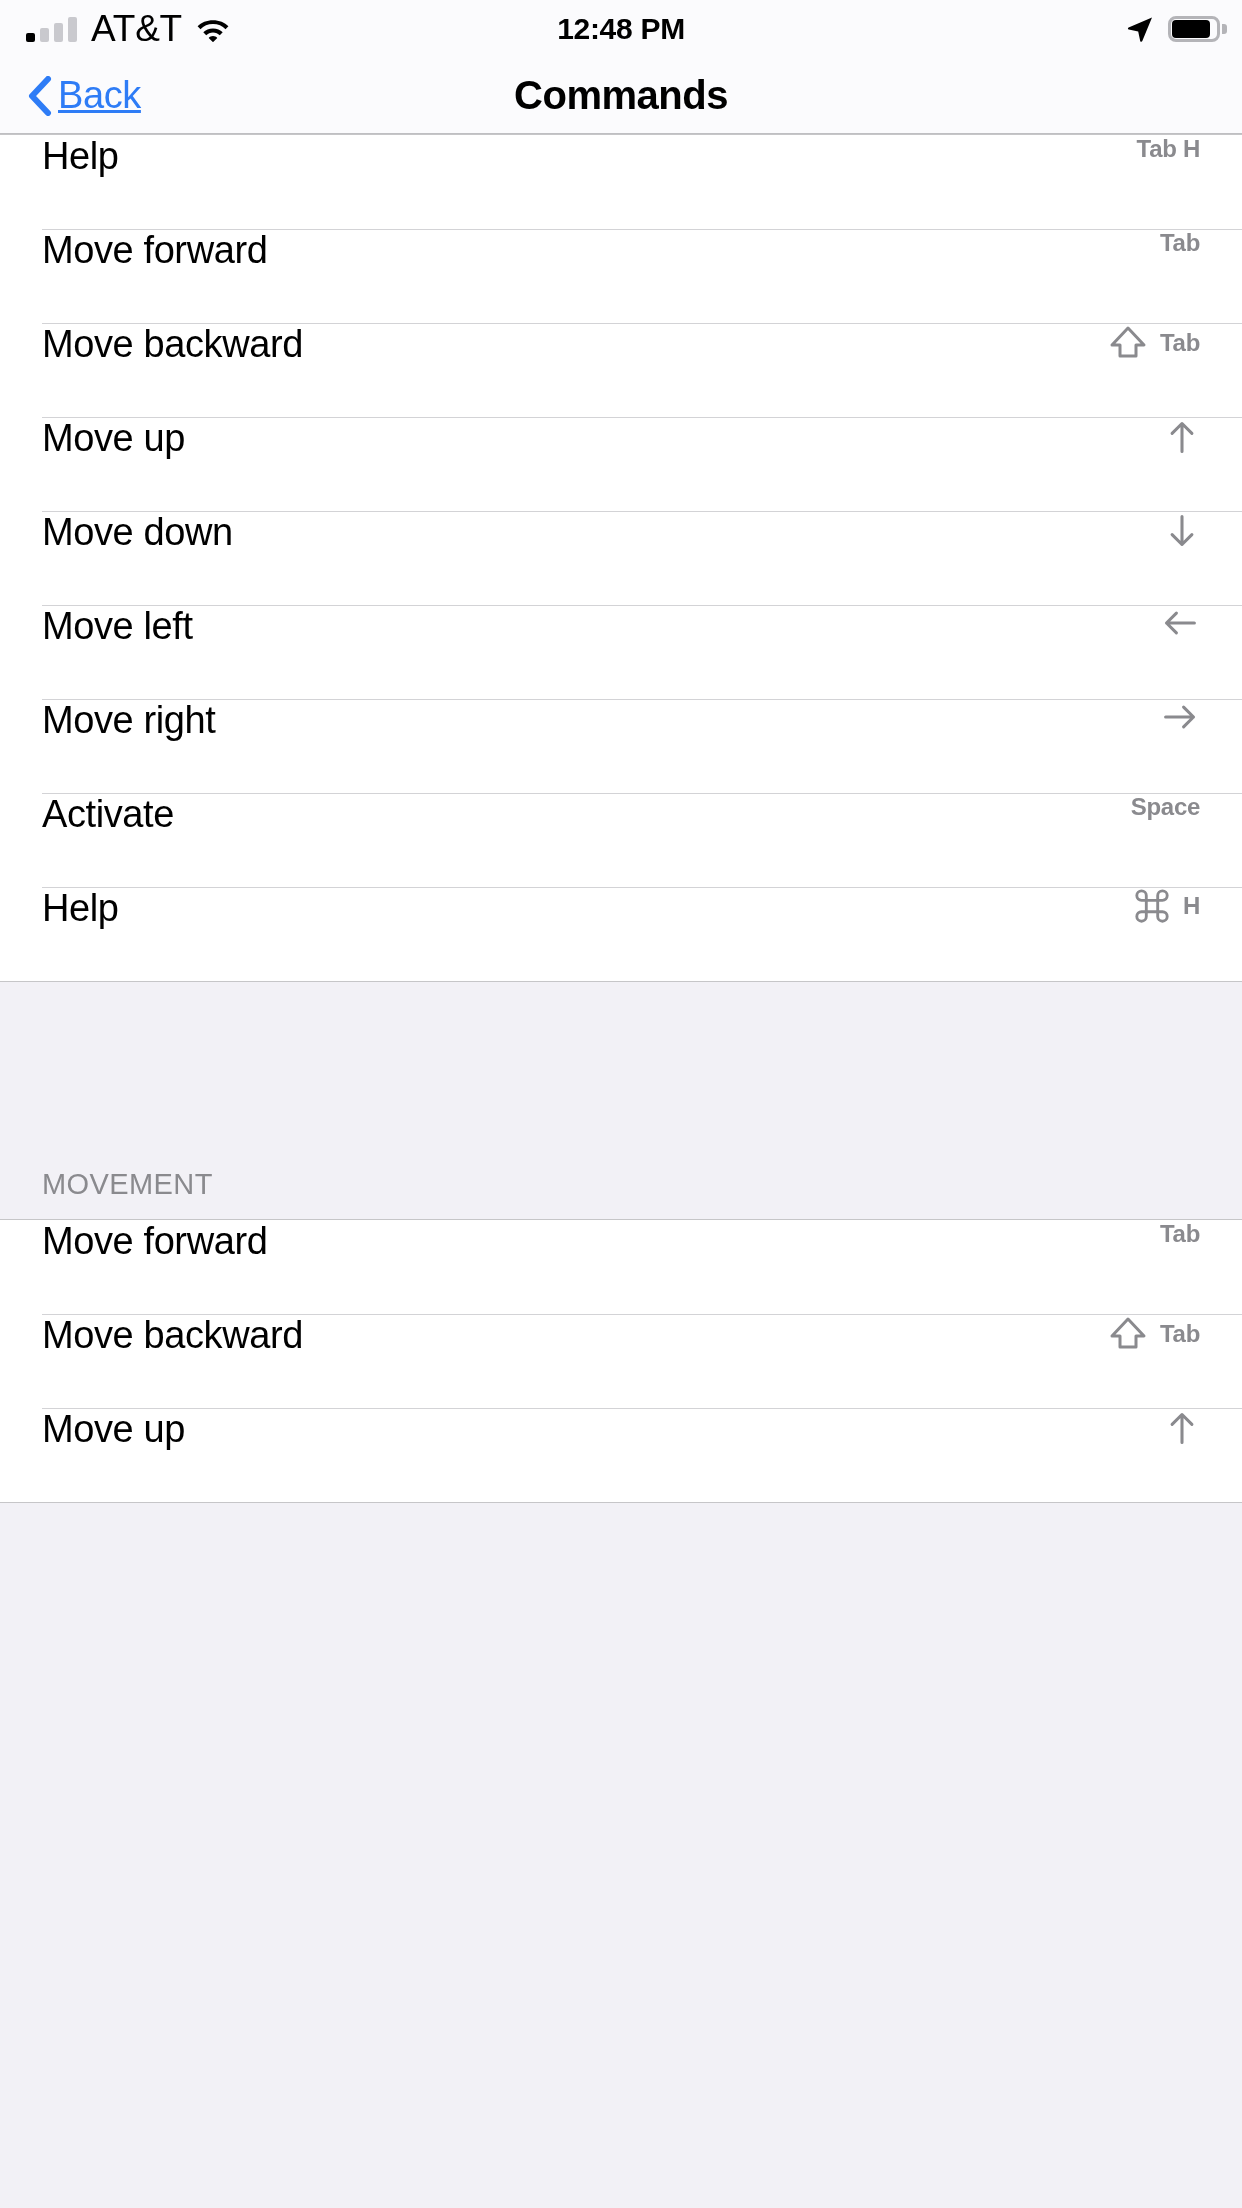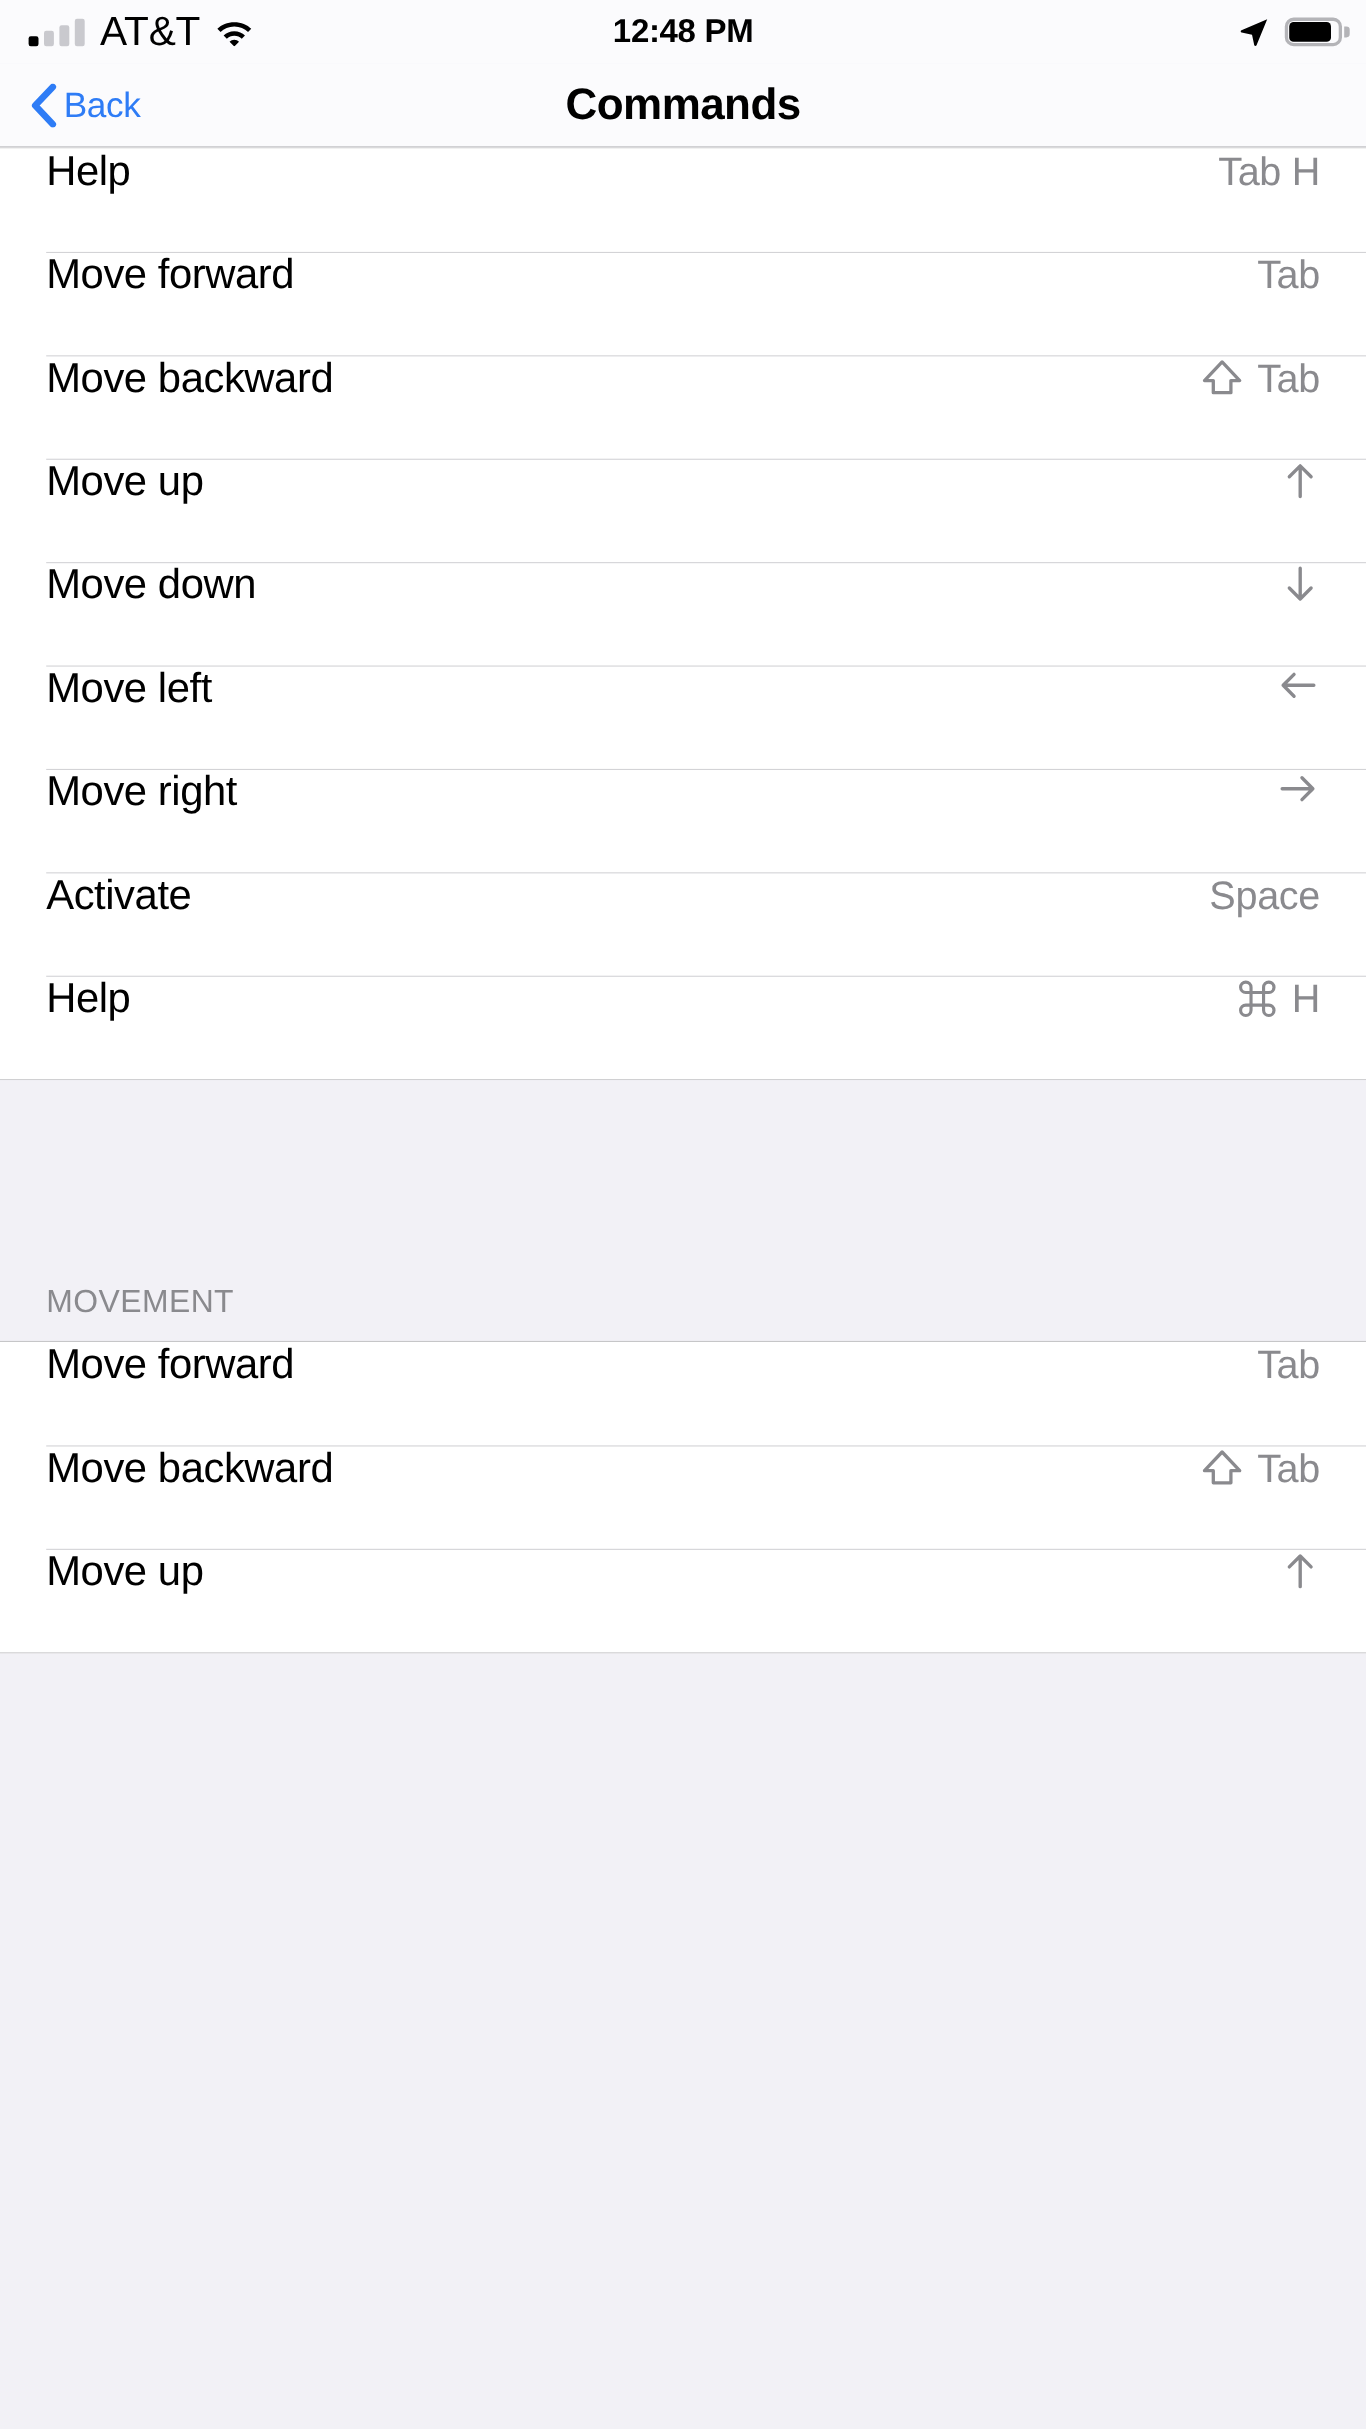--- a/index.html
+++ b/index.html
@@ -46,21 +46,21 @@
     position:relative; height:76px; background:#FBFBFD;
     border-bottom:1px solid #BFBFC2;
     display:flex; align-items:center;
   }
   .nav-back {
     display:flex; align-items:center; gap:6px;
     position:absolute; left:26px;
     color:#0A75F2; cursor:pointer;
   }
   .nav-chevron { width:26px; height:40px; display:block; }
-  .nav-back-label { font-size:32px; color:#2E7CF6; letter-spacing:-0.4px; }
+  .nav-back-label { font-size:38px; color:#2E7CF6; letter-spacing:-0.4px;text-decoration:underline; }
   .nav-title {
     position:absolute; left:0; right:0; text-align:center;
     font-size:40px; font-weight:700; color:#000; letter-spacing:-0.5px;
   }
 
   
   .content { position:relative; width:100%; height:2074px; background:#F2F1F6; }
 
   .intro {
     padding:96px 42px 0 42px;
@@ -79,22 +79,22 @@
     display:flex; align-items:flex-start; justify-content:space-between;
     padding:0 42px;
     background:#FFFFFF;
     cursor:pointer;
   }
   .row + .row::before {
     content:""; position:absolute; left:42px; right:0; top:0; height:1px; background:#D3D3D6;
   }
   .row-label { font-size:38px; color:#000; letter-spacing:-0.4px; }
   .row-value {
-    font-size:36px; color:#8A8A8E; letter-spacing:-0.3px;
-    display:flex; align-items:center; gap:12px;
+    font-size:24px; color:#8A8A8E; letter-spacing:-0.3px;
+    display:flex; align-items:center; gap:12px;font-weight:bold;
   }
   .gap { height:96px; background:#F2F1F6; }
 
   .glyph { display:inline-block; line-height:1; }
   .glyph svg { display:block; }
 </style>
 </head>
 <body>
 
 <div class="screen">

